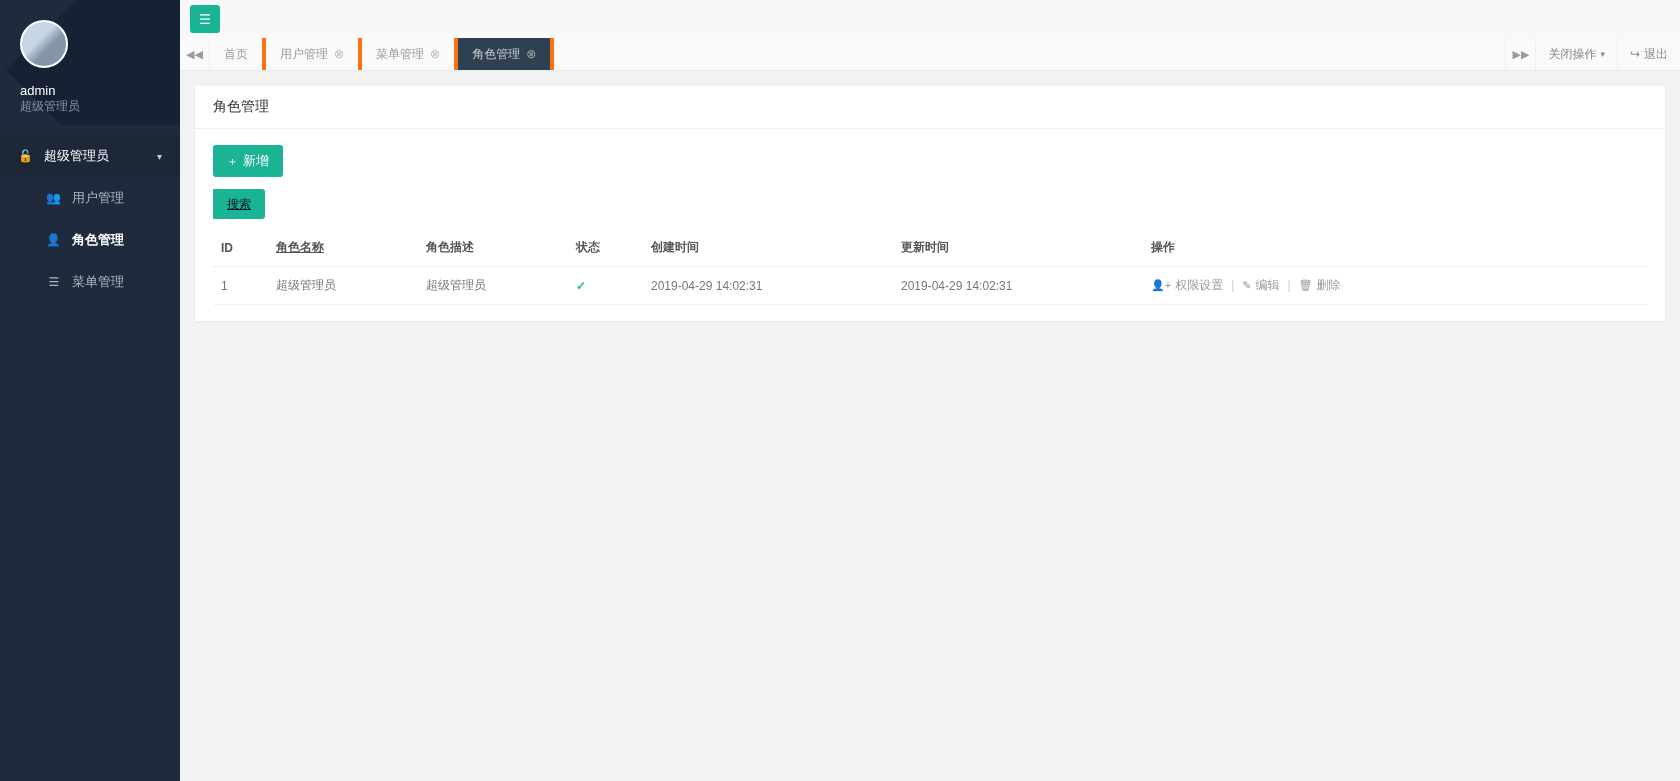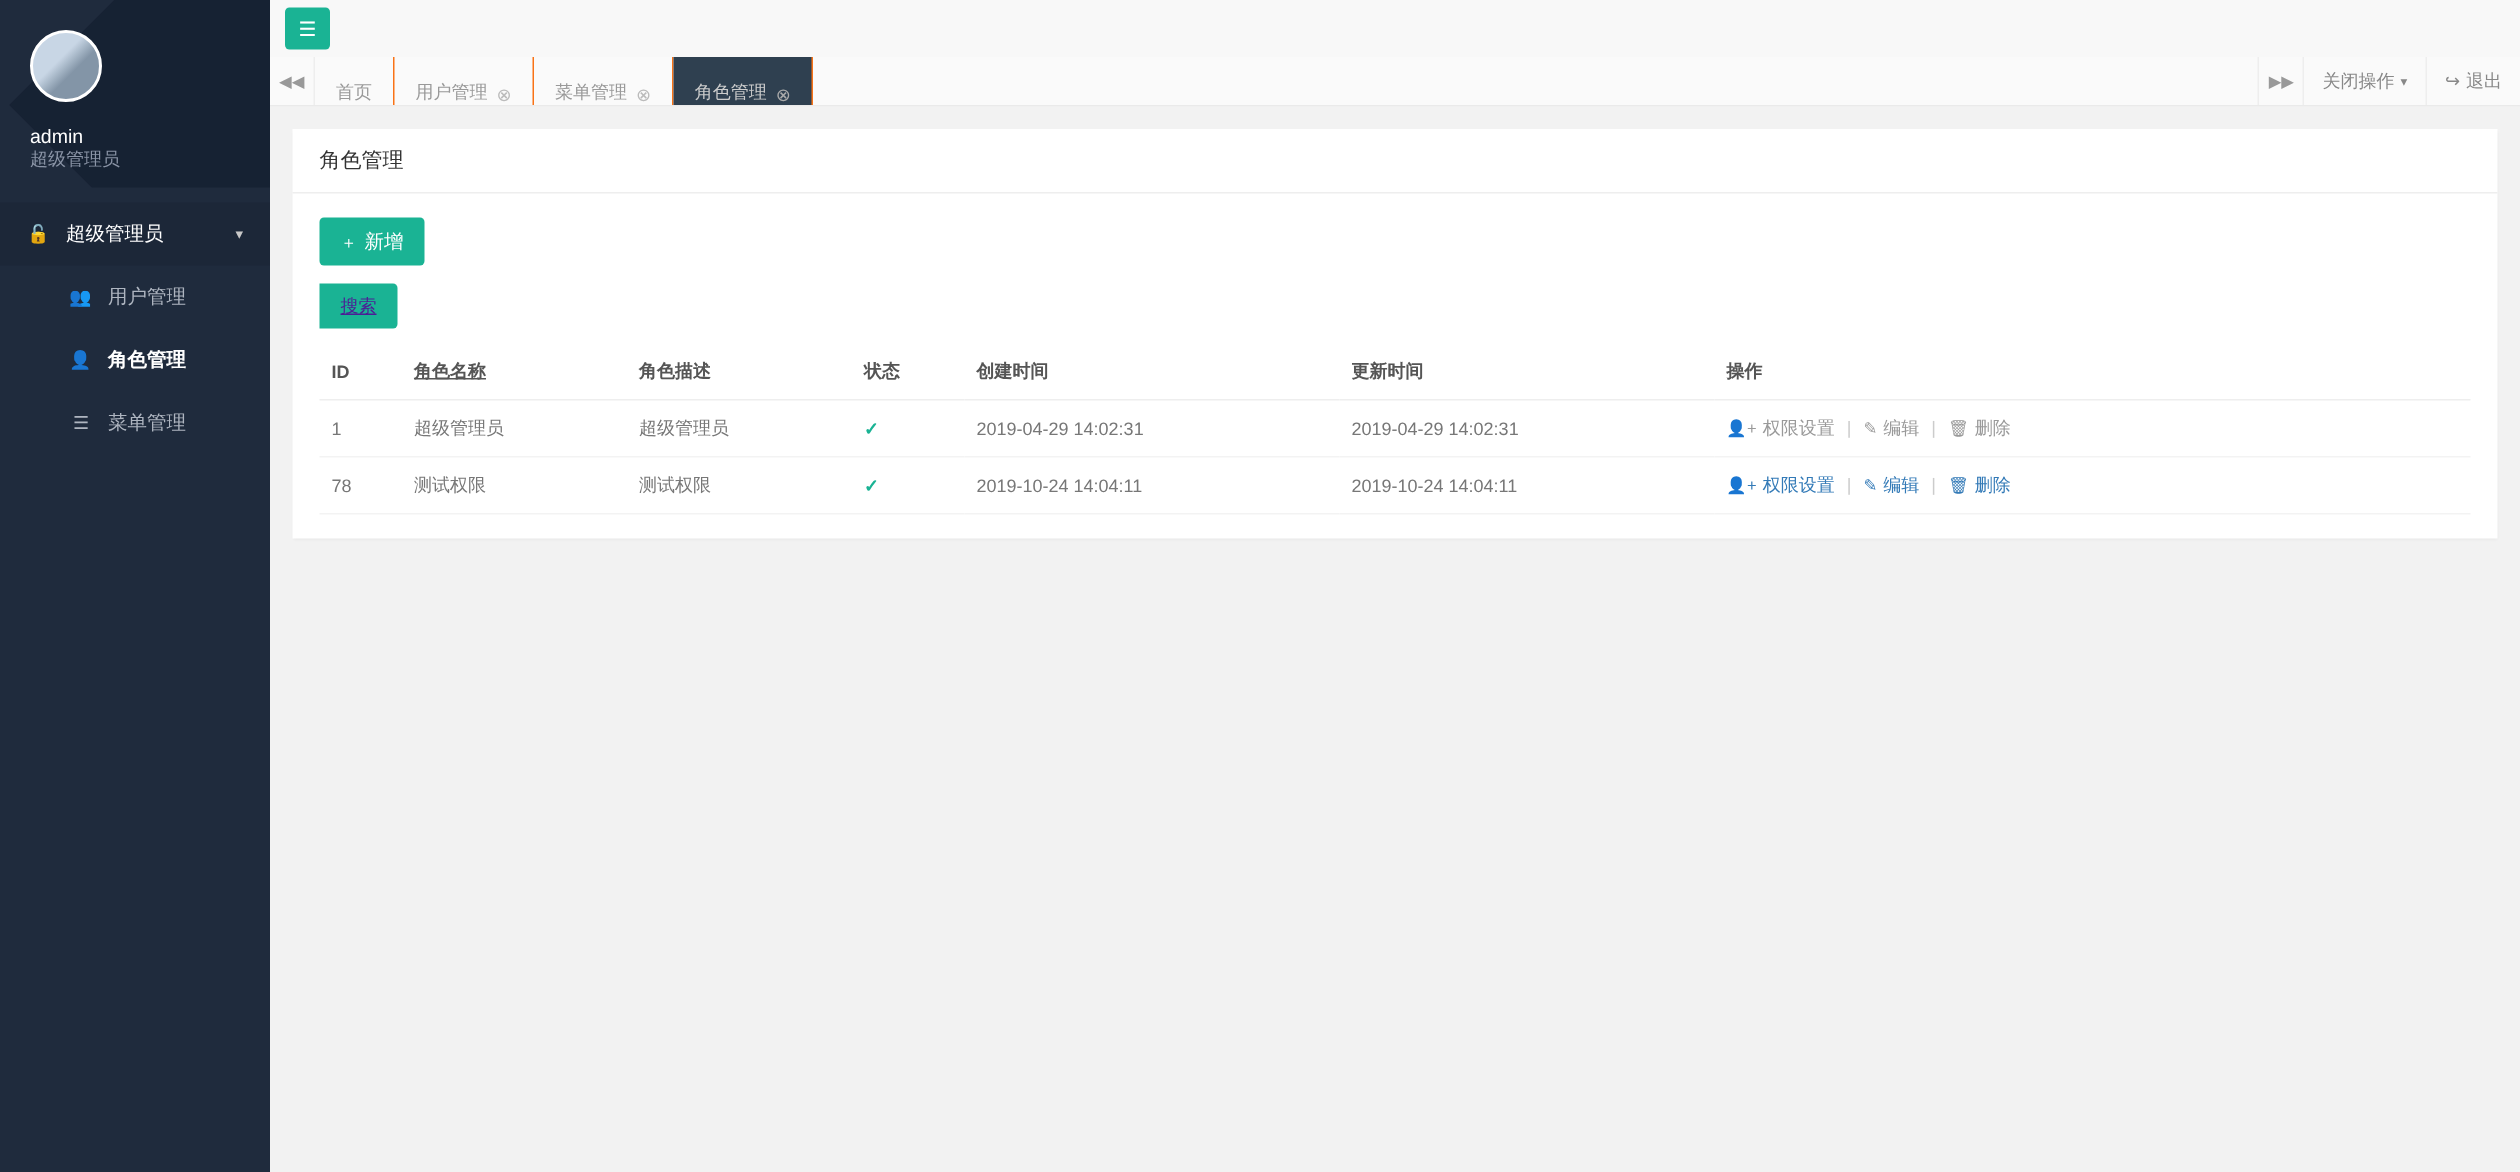--- a/index.html
+++ b/index.html
@@ -25,38 +25,38 @@
 
 
 .main { margin-left: 180px; height:100%; display:flex; flex-direction:column; }
 .topbar { height:38px; background:#f8f8f8; padding:5px 10px; }
 .hamburger-btn { width:30px; height:28px; background:#1ab394; color:#fff; border:none; border-radius:3px; cursor:pointer; display:flex; align-items:center; justify-content:center; }
 
 .tabbar { display:flex; align-items:stretch; background:#fafafa; border-bottom:1px solid #eaeaea; height:33px; }
 .tab-nav-btn { width:30px; display:flex; align-items:center; justify-content:center; color:#999; cursor:pointer; border-right:1px solid #eee; background:#fafafa; font-size:11px; }
 .tab-nav-btn.right { border-right:none; border-left:1px solid #eee; }
 .tabs { display:flex; flex:1; }
-.tab { padding:0 14px; display:flex; align-items:flex-end; border-right:1px solid #f97316; cursor:pointer; font-size:12px; color:#999; gap:6px; }
+.tab { padding:0 14px; display:flex; align-items:center; border-right:4px solid #f97316; cursor:pointer; font-size:12px; color:#999; gap:6px; }
 .tab.active { background:#2f4050; color:#ccc; }
 .tab-close { font-size:12px; color:#bbb; }
 .tab.active .tab-close { color:#aaa; }
 .tab-actions { display:flex;text-align:right; }
 .tab-action { padding:0 12px; display:flex; align-items:center; gap:4px; cursor:pointer; font-size:12px; color:#888; border-left:1px solid #eee; }
 .caret-down { font-size:9px; }
 
 .content { flex:1; padding:15px; overflow:auto; }
 .panel { background:#fff; box-shadow:0 1px 2px rgba(0,0,0,0.05); }
 .panel-header { padding:12px 18px; border-bottom:1px solid #eee; font-size:14px; color:#333; font-weight:500; }
 .panel-body { padding:16px 18px; }
 
 .btn-add { background:#1ab394; color:#fff; border:none; border-radius:3px; padding:7px 14px; cursor:pointer; font-size:13px; display:inline-flex; align-items:center; gap:5px; }
 .search-row { margin-top:12px; display:flex; }
 .search-input { width:270px; height:30px; border:1px solid #e5e5e5; border-radius:3px 0 0 3px; padding:0 10px; font-size:12px; color:#666; outline:none; }
 .search-input::placeholder { color:#bbb; }
-.search-btn { height:30px; background:#1ab394; color:#4c1d95; border:none; border-radius:0 3px 3px 0; padding:0 14px; cursor:pointer; font-size:12px;text-decoration:underline; }
+.search-btn { height:30px; background:#1ab394; color:#0f172a; border:none; border-radius:0 3px 3px 0; padding:0 14px; cursor:pointer; font-size:12px;text-decoration:underline; }
 
 .table { width:100%; margin-top:10px; border-collapse:collapse; }
 .table th { text-align:left; font-weight:600; color:#555; padding:10px 8px; font-size:12px; border-bottom:1px solid #eee;margin-left:48px; }
 .table td { padding:10px 8px; font-size:12px; color:#777; border-bottom:1px solid #f3f3f3; }
 .check-green { color:#1ab394; font-weight:bold; }
 .op-link { color:#337ab7; cursor:pointer; display:inline-flex; align-items:center; gap:4px; font-size:12px; }
 .op-link.muted { color:#999; cursor:default; }
 .op-sep { color:#ccc; margin:0 8px; }
 .icon-sm { font-size:11px; }
 
@@ -171,27 +171,18 @@
           <tbody id="tbody">
               <tr>
                 <td>1</td>
                 <td>超级管理员</td>
                 <td>超级管理员</td>
                 <td><span class="check-green">✓</span></td>
                 <td>2019-04-29 14:02:31</td>
                 <td>2019-04-29 14:02:31</td>
                 <td><span class="op-link muted"><span class="icon-sm">👤+</span>权限设置</span><span class="op-sep">|</span><span class="op-link muted"><span class="icon-sm">✎</span>编辑</span><span class="op-sep">|</span><span class="op-link muted"><span class="icon-sm">🗑</span>删除</span></td>
               </tr>
-              <tr>
-                <td>78</td>
-                <td>测试权限</td>
-                <td>测试权限</td>
-                <td><span class="check-green">✓</span></td>
-                <td>2019-10-24 14:04:11</td>
-                <td>2019-10-24 14:04:11</td>
-                <td><span class="op-link"><span class="icon-sm">👤+</span>权限设置</span><span class="op-sep">|</span><span class="op-link"><span class="icon-sm">✎</span>编辑</span><span class="op-sep">|</span><span class="op-link"><span class="icon-sm">🗑</span>删除</span></td>
-              </tr>
             </tbody>
         </table>
       </div>
     </div>
   </div>
 </div>
 
 </body></html>

